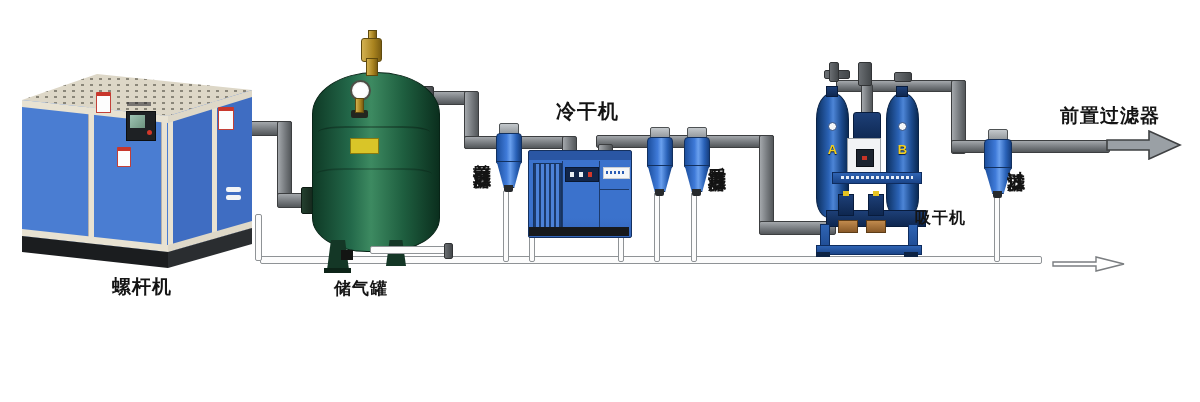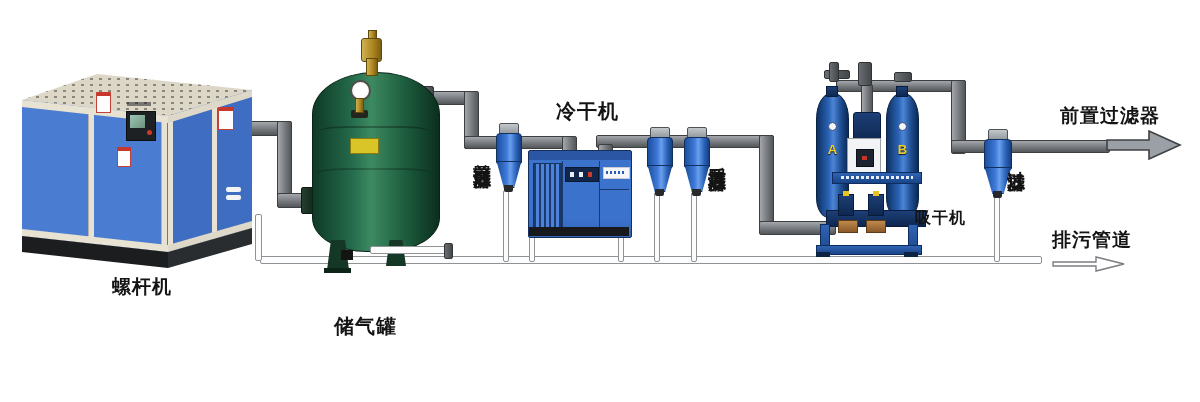--- a/index.html
+++ b/index.html
@@ -211,22 +211,21 @@
   <div class="abs f-tip" style="left:993px;top:191px;width:9px;height:7px;"></div>
 
   <svg class="abs" style="left:1106px;top:130px;z-index:4;" width="76" height="30" viewBox="0 0 76 30">
     <polygon points="1,10 43,10 43,1 74,15 43,29 43,20 1,20" fill="#9aa0a5" stroke="#3f4143" stroke-width="1.6"></polygon>
   </svg>
   <svg class="abs" style="left:1052px;top:254px;z-index:4;" width="74" height="20" viewBox="0 0 74 20">
     <polygon points="1,8 44,8 44,3 72,10 44,17 44,12 1,12" fill="#ffffff" stroke="#7b7e81" stroke-width="1.4"></polygon>
   </svg>
 
   <div class="abs hlabel" style="left:112px;top:274px;font-size:19px;">螺杆机</div>
-  <div class="abs hlabel" style="left:334px;top:277px;font-size:20px;margin-top:36px;">储气罐</div>
+  <div class="abs hlabel" style="left:334px;top:277px;font-size:17px;">储气罐</div>
   <div class="abs vlabel" style="left:470px;top:149px;font-size:18px;">前置过滤器</div>
   <div class="abs hlabel" style="left:556px;top:98px;font-size:20px;">冷干机</div>
   <div class="abs vlabel" style="left:705px;top:152px;font-size:18px;">后置过滤器</div>
   <div class="abs hlabel" style="left:915px;top:208px;font-size:16px;font-family:Liberation Mono, monospace;">吸干机</div>
   <div class="abs vlabel" style="left:1004px;top:156px;font-size:18px;">过滤器</div>
   <div class="abs hlabel" style="left:1060px;top:103px;font-size:19px;">前置过滤器</div>
-  <div class="abs hlabel" style="left:1052px;top:227px;font-size:19px;">排污管道</div>
 
 </div>
 
 </body></html>

